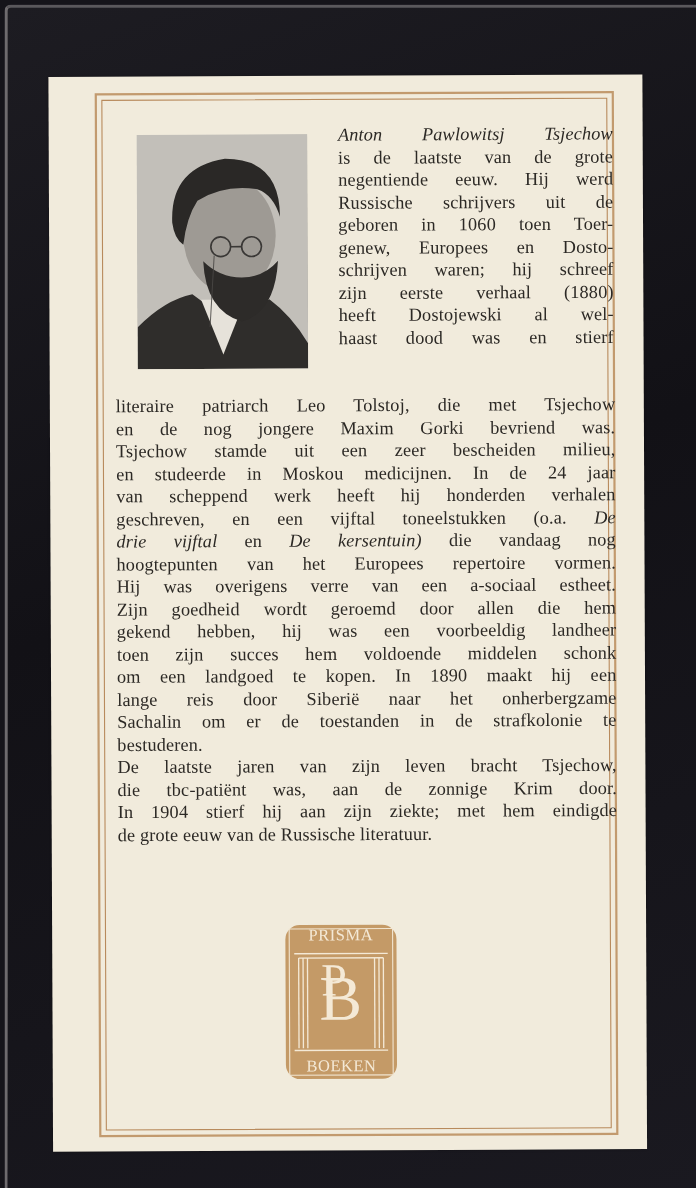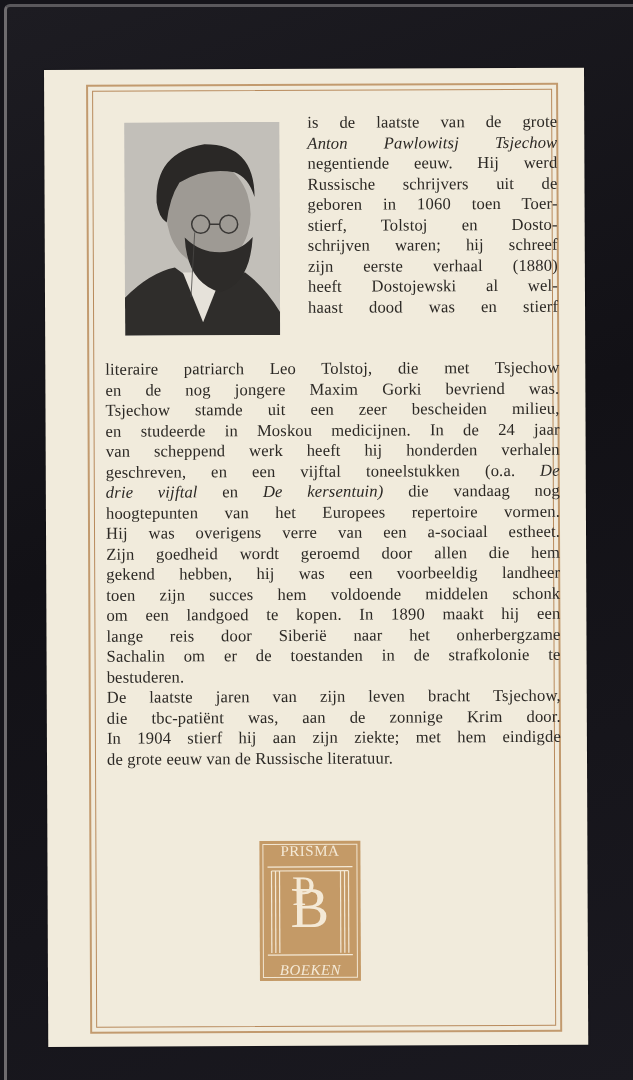--- a/index.html
+++ b/index.html
@@ -42,28 +42,29 @@
     letter-spacing:0.15px;
   }
   .col-right { left:263px; top:44px; width:250px; }
   .col-full { left:60px; top:290px; width:454px; }
   .text .line { display:block; text-align:justify; text-align-last:justify; white-space:nowrap; }
   .text .last { text-align-last:left; }
   .it { font-style:italic; }
   .logo {
     position:absolute; left:212px; top:772px; width:101px; height:140px;
     background:#c49a67;
+    border-radius:13px;
   }
   .logo-inner { position:absolute; left:3px; top:3px; right:3px; bottom:3px; border:1px solid #f2e6d2; }
   .logo-top, .logo-bottom {
     position:absolute; left:0; right:0; text-align:center;
     color:#f4e9d6; font-size:15px; letter-spacing:0.5px;
   }
   .logo-top { top:2px; }
-  .logo-bottom { bottom:2px;font-style:italic; }
+  .logo-bottom { bottom:2px; }
   .logo-mark { position:absolute; left:4px; right:4px; top:24px; bottom:24px; }
   .logo-mark svg { width:100%; height:100%; }
 </style>
 </head>
 <body>
 
 <div class="cover">
   <div class="label">
     <div class="frame-outer">
       <div class="frame-inner"></div>
@@ -78,26 +79,26 @@
         <path d="M32 80 Q30 30 80 22 Q130 22 130 75 Q124 55 110 50 Q80 45 55 60 Q45 75 42 100 Q34 95 32 80 Z" fill="#2a2826"></path>
         <path d="M60 115 Q62 160 95 170 Q125 162 128 115 Q115 130 95 130 Q75 130 60 115 Z" fill="#2d2b29"></path>
         <circle cx="76" cy="102" r="9" fill="none" stroke="#3a3836" stroke-width="1.5"></circle>
         <circle cx="104" cy="102" r="9" fill="none" stroke="#3a3836" stroke-width="1.5"></circle>
         <line x1="85" y1="102" x2="95" y2="102" stroke="#3a3836" stroke-width="1.5"></line>
         <line x1="70" y1="110" x2="66" y2="175" stroke="#4a4846" stroke-width="0.8"></line>
       </svg>
     </div>
 
     <div class="text col-right">
+      <span class="line it">Anton Pawlowitsj Tsjechow</span>
       <span class="line">is de laatste van de grote</span>
-      <span class="line it">Anton Pawlowitsj Tsjechow</span>
       <span class="line">negentiende eeuw. Hij werd</span>
       <span class="line">Russische schrijvers uit de</span>
       <span class="line">geboren in 1060 toen Toer-</span>
-      <span class="line">stierf, Tolstoj en Dosto-</span>
+      <span class="line">genew, Europees en Dosto-</span>
       <span class="line">schrijven waren; hij schreef</span>
       <span class="line">zijn eerste verhaal (1880)</span>
       <span class="line">heeft Dostojewski al wel-</span>
       <span class="line">haast dood was en stierf</span>
     </div>
 
     <div class="text col-full">
       <span class="line">literaire patriarch Leo Tolstoj, die met Tsjechow</span>
       <span class="line">en de nog jongere Maxim Gorki bevriend was.</span>
       <span class="line">Tsjechow stamde uit een zeer bescheiden milieu,</span>

